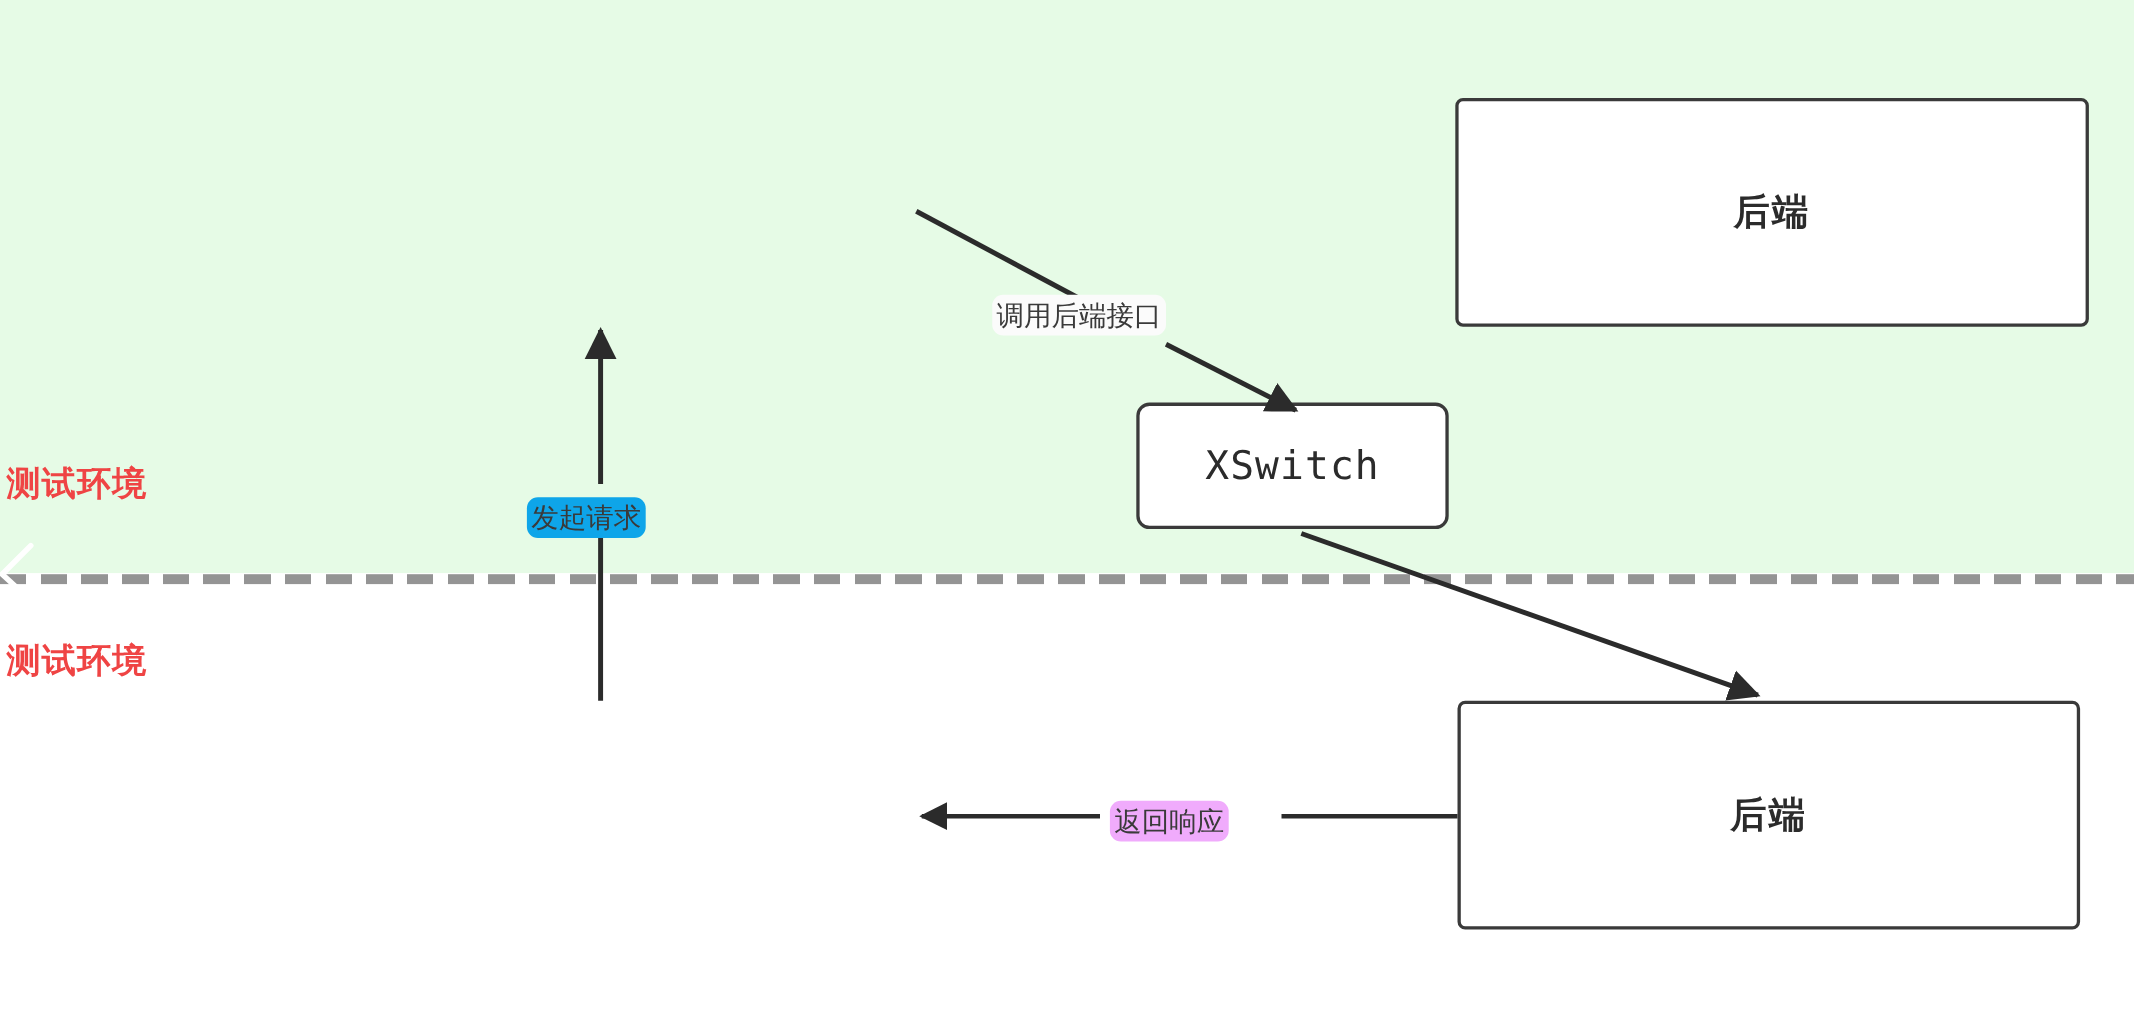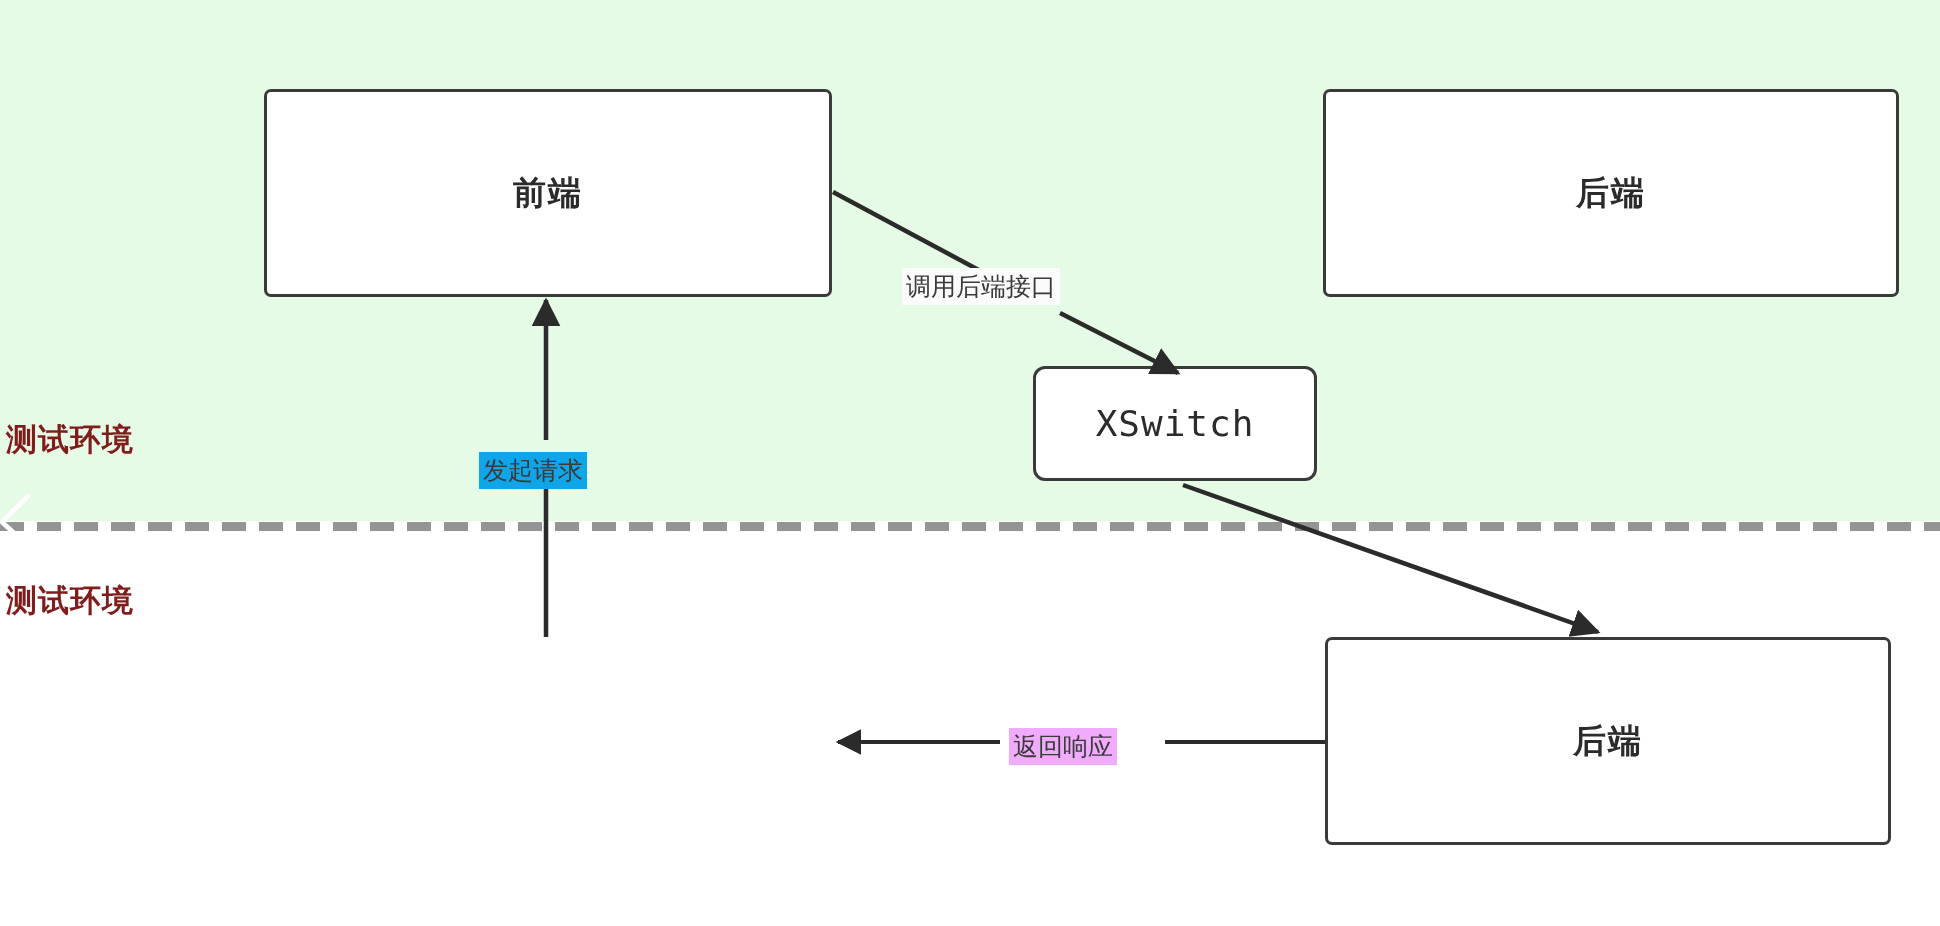--- a/index.html
+++ b/index.html
@@ -60,21 +60,21 @@
   #divider-chevron {
     position: absolute;
     left: -4px;
     top: 492px;
     width: 42px;
     height: 58px;
   }
   
   .zone-label {
     position: absolute;
-    color: #7f1d1d;
+    color: #ef4444;
     font-size: 31px;
     font-weight: 700;
     letter-spacing: 1px;
     white-space: nowrap;
     font-family: "DejaVu Sans", "Liberation Sans", sans-serif;
     text-align: center;
   }
   #zone-label-test { left: 6px;  top: 419px; }
   #zone-label-dev  { left: 6px;  top: 580px; }
 
@@ -135,20 +135,21 @@
   
   .edge-label {
     position: absolute;
     z-index: 8;
     font-size: 25px;
     font-weight: 400;
     color: #3a3a3a;
     white-space: nowrap;
     padding: 2px 4px;
     font-family: Liberation Sans, sans-serif;
+    border-radius: 10px;
   }
   #edge-label-call    { left: 902px;  top: 268px;  background: #fbfbfb; }
   #edge-label-request { left: 479px;  top: 452px;  background: #0ea5e9; }
   #edge-label-response{ left: 1009px; top: 728px;  background: #f0abfc; }
 </style>
 </head>
 <body>
 
 <div id="canvas">
 
@@ -193,23 +194,20 @@
     <g>
       <line x1="1325" y1="742" x2="1165" y2="742" stroke="#2b2b2b" stroke-width="4"></line>
       <line x1="1000" y1="742" x2="838" y2="742" stroke="#2b2b2b" stroke-width="4" marker-end="url(#arrowhead)"></line>
     </g>
   </svg>
 
   <div class="edge-label" id="edge-label-call">调用后端接口</div>
   <div class="edge-label" id="edge-label-request">发起请求</div>
   <div class="edge-label" id="edge-label-response">返回响应</div>
 
-  <div class="node" id="node-frontend">
-    <span class="node-label">前端</span>
-  </div>
 
   <div class="node" id="node-backend-test">
     <span class="node-label">后端</span>
   </div>
 
   <div class="node" id="node-xswitch">
     <span class="node-label mono">XSwitch</span>
   </div>
 
 

